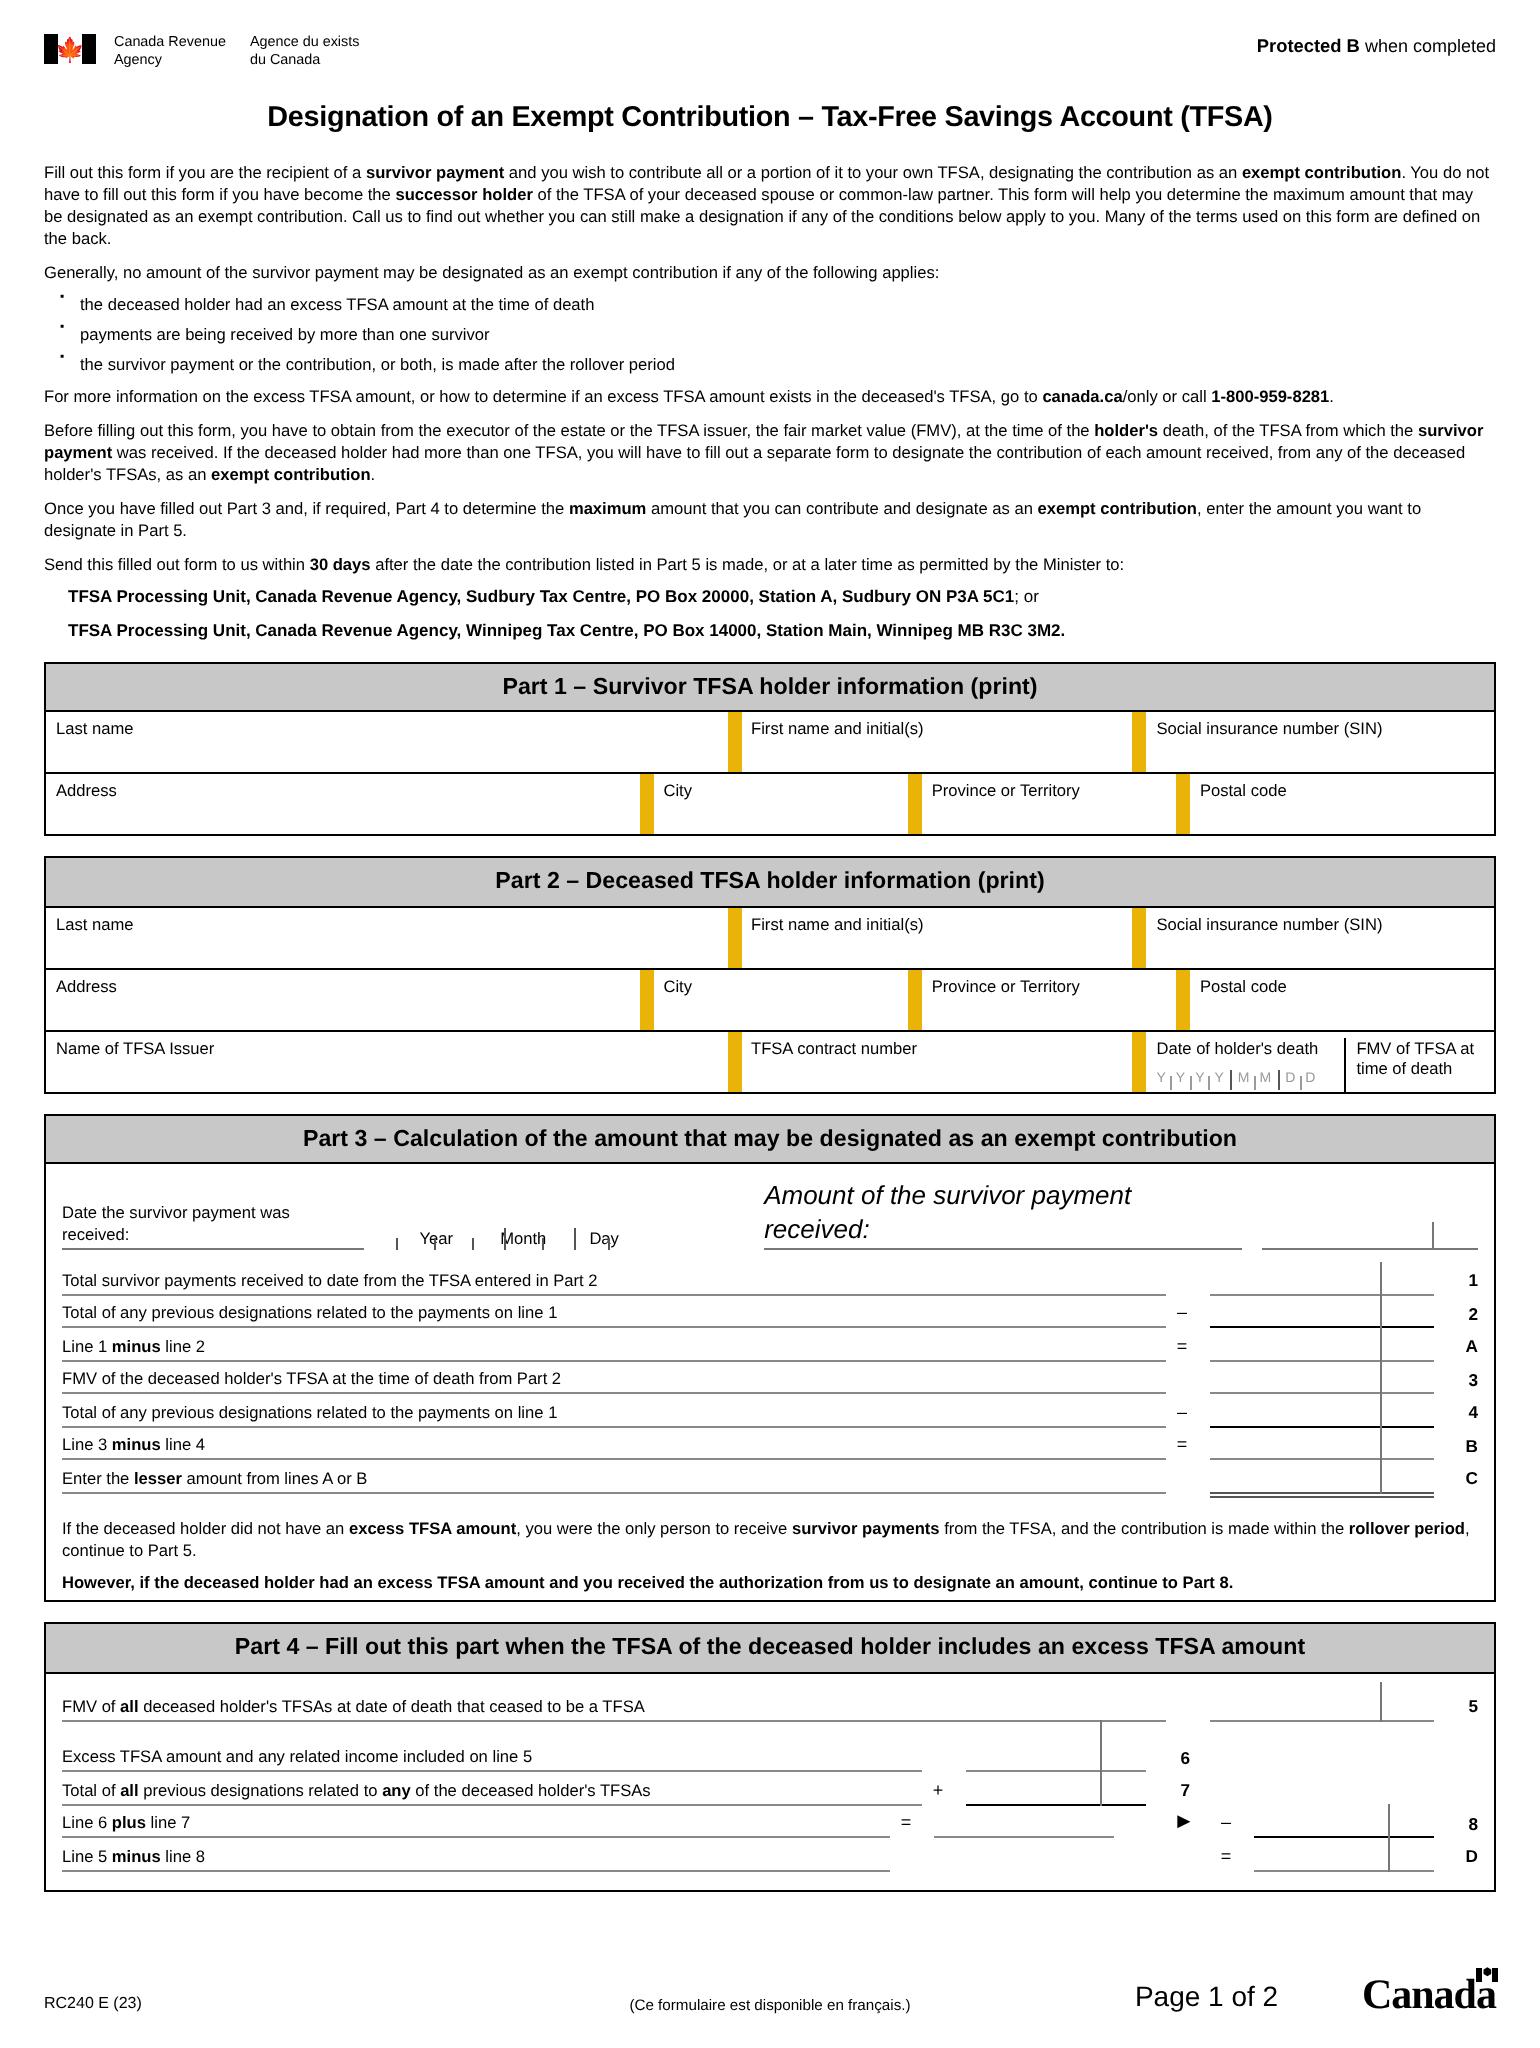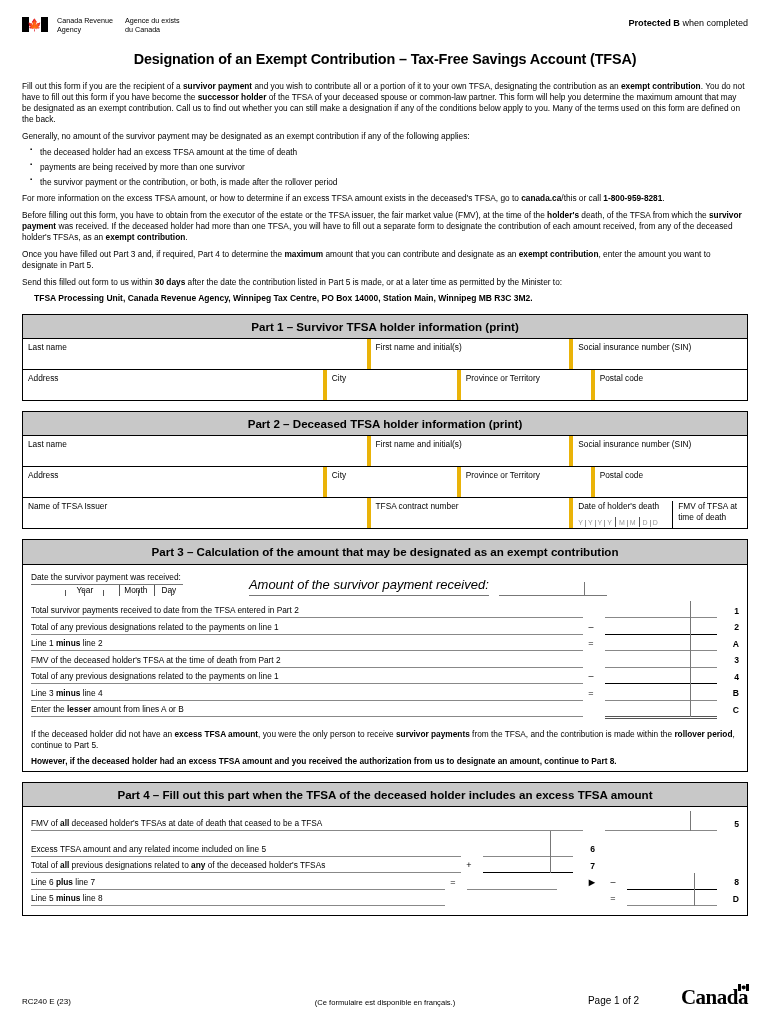--- a/index.html
+++ b/index.html
@@ -37,21 +37,21 @@
   ul.bul li { position:relative; margin-bottom:4px; }
   ul.bul li:before { content:"\25AA"; position:absolute; left:-10px; top:-1px; font-size:6px; }
   .addr { margin:0 0 1px; padding-left:12px; font-weight:bold; font-size:8.5px; }
   .addr span.norm { font-weight:normal; }
 
   
   .part { border:1.2px solid #000; margin-top:10px; }
   .part-hd { background:#c8c8c8; border-bottom:1.2px solid #000; padding:4px 6px 4px; font-weight:bold; font-size:11.6px;text-align:center; }
   .grid-row { display:flex; border-bottom:1px solid #000; }
   .grid-row:last-child { border-bottom:none; }
-  .cell { border-right:4px solid #eab308; padding:3px 5px 0; height:30px; font-size:8.3px; }
+  .cell { border-right:7px solid #eab308; padding:3px 5px 0; height:30px; font-size:8.3px; }
   .cell:last-child { border-right:none; }
   .c-name { width:48%; }
   .c-first { width:28%; }
   .c-sin { width:24%; }
   .c-addr { width:48%; }
   .c-city { width:21%; }
   .c-prov { width:21%; }
   .c-post { width:24%; }
   .c-issuer { width:48%; }
   .c-contract { width:28%; }
@@ -59,26 +59,26 @@
   .c-dod .dod-lbl { width:58%; border-right:1px solid #000; padding-right:4px; position:relative; }
   .c-dod .fmv-lbl { width:42%; padding-left:5px; }
   .ymd { position:absolute; left:0; bottom:1px; display:flex; align-items:flex-end; color:#999; font-size:7px; letter-spacing:0; }
   .ymd .g { display:flex; align-items:flex-end; }
   .ymd .tick { display:inline-block; width:0; border-left:1px solid #9a9a9a; height:7px; margin:0 2px; }
   .ymd .sep { display:inline-block; width:0; border-left:1px solid #555; height:10px; margin:0 3px; }
 
   
   .p3-body { padding:7px 8px 6px; }
   .daterow { display:flex; align-items:flex-end; }
-  .dl-wrap { display:flex; align-items:flex-end;flex-direction:column; }
+  .dl-wrap { display:flex; align-items:flex-end; }
   .dlabel { font-size:8.3px; border-bottom:1px solid #777; padding-bottom:1px; padding-right:2px; }
   .datebox { margin-left:4px; position:relative; width:130px; }
   .dhead { display:flex; font-size:8.3px; }
   .dhead .yr { width:64px; text-align:center; }
-  .dhead .mo { width:38px; text-align:center; }
+  .dhead .mo { width:38px; }
   .dhead .dy { width:28px; text-align:center; }
   .dticks { position:relative; height:13px; border-bottom:1px solid #555; }
   .dticks i { position:absolute; bottom:0; border-left:1px solid #555; }
   .amt-lbl { font-size:13px; border-bottom:1px solid #777; padding-bottom:1px; margin-left:66px;font-style:italic; }
   .amt-slot { position:relative; width:108px; height:15px; margin-left:10px; }
   .amt-slot .ul { position:absolute; left:0; right:0; bottom:0; border-bottom:1px solid #777; }
   .amt-slot .cents { position:absolute; right:22px; bottom:0; height:14px; border-left:1px solid #777; }
 
   
   .calc { margin-top:6px; }
@@ -106,21 +106,21 @@
   .slot-s { position:relative; width:96px; height:16.5px; }
   .slot-s .ul { position:absolute; left:6px; right:0; bottom:0; border-bottom:1px solid #888; }
   .slot-s .ul.bold { border-bottom:1.5px solid #000; }
   .slot-s .cents { position:absolute; right:22px; bottom:0; height:26px; border-left:1px solid #777; }
   .slot-s .cents.sh { height:17px; }
 
   
   .ftr { position:absolute; left:22px; right:22px; bottom:16px; display:flex; align-items:flex-end; }
   .f-code { width:33%; font-size:8px; }
   .f-fr { width:34%; text-align:center; font-size:7.6px; }
-  .f-pg { width:18%; text-align:right; font-size:10px; padding-bottom:1px; }
+  .f-pg { width:18%; text-align:right; font-size:14px; padding-bottom:1px; }
   .f-logo { width:15%; text-align:right; font-family:"Liberation Serif", serif; font-size:21px; font-weight:bold; position:relative; line-height:1; letter-spacing:-0.5px; }
   .f-logo .fl { position:absolute; right:-1px; top:-3px; width:11px; height:7px; display:flex; }
   .f-logo .fl .b { width:3px; background:#000; }
   .f-logo .fl .m { width:5px; background:#fff; position:relative; }
   .f-logo .fl .m:after { content:"\2B22"; position:absolute; left:50%; top:45%; transform:translate(-50%,-50%); font-size:5px; }
 </style>
 </head>
 <body>
 
 <div class="page">
@@ -147,24 +147,25 @@
   <h1 class="title">Designation of an Exempt Contribution – Tax-Free Savings Account (TFSA)</h1>
 
   <div class="intro">
     <p><span>Fill out this form if you are the recipient of a </span><b>survivor payment</b><span> and you wish to contribute all or a portion of it to your own TFSA, designating the contribution as an </span><b>exempt contribution</b><span>. You do not have to fill out this form if you have become the </span><b>successor holder</b><span> of the TFSA of your deceased spouse or common-law partner. This form will help you determine the maximum amount that may be designated as an exempt contribution. Call us to find out whether you can still make a designation if any of the conditions below apply to you. Many of the terms used on this form are defined on the back.</span></p>
     <p class="tight">Generally, no amount of the survivor payment may be designated as an exempt contribution if any of the following applies:</p>
     <ul class="bul">
       <li>the deceased holder had an excess TFSA amount at the time of death</li>
       <li>payments are being received by more than one survivor</li>
       <li>the survivor payment or the contribution, or both, is made after the rollover period</li>
     </ul>
-    <p><span>For more information on the excess TFSA amount, or how to determine if an excess TFSA amount exists in the deceased's TFSA, go to </span><b>canada.ca</b><span>/this</span><span> or call </span><b>1-800-959-8281</b><span>.</span></p>
+    <p><span>For more information on the excess TFSA amount, or how to determine if an excess TFSA amount exists in the deceased's TFSA, go to </span><b>canada.ca</b><span>/only</span><span> or call </span><b>1-800-959-8281</b><span>.</span></p>
     <p><span>Before filling out this form, you have to obtain from the executor of the estate or the TFSA issuer, the fair market value (FMV), at the time of the </span><b>holder's</b><span> death, of the TFSA from which the </span><b>survivor payment</b><span> was received. If the deceased holder had more than one TFSA, you will have to fill out a separate form to designate the contribution of each amount received, from any of the deceased holder's TFSAs, as an </span><b>exempt contribution</b><span>.</span></p>
     <p><span>Once you have filled out Part 3 and, if required, Part 4 to determine the </span><b>maximum</b><span> amount that you can contribute and designate as an </span><b>exempt contribution</b><span>, enter the amount you want to designate in Part 5.</span></p>
     <p class="tight"><span>Send this filled out form to us within </span><b>30 days</b><span> after the date the contribution listed in Part 5 is made, or at a later time as permitted by the Minister to:</span></p>
+    <p class="addr"><span>TFSA Processing Unit, Canada Revenue Agency, Sudbury Tax Centre, PO Box 20000, Station A, Sudbury ON  P3A 5C1</span><span class="norm">; or</span></p>
     <p class="addr"><span>TFSA Processing Unit, Canada Revenue Agency, Winnipeg Tax Centre, PO Box 14000, Station Main, Winnipeg MB  R3C 3M2.</span></p>
   </div>
 
   <div class="part">
     <div class="part-hd">Part 1 – Survivor TFSA holder information (print)</div>
     <div class="grid-row">
       <div class="cell c-name">Last name</div>
       <div class="cell c-first">First name and initial(s)</div>
       <div class="cell c-sin">Social insurance number (SIN)</div>
     </div>

